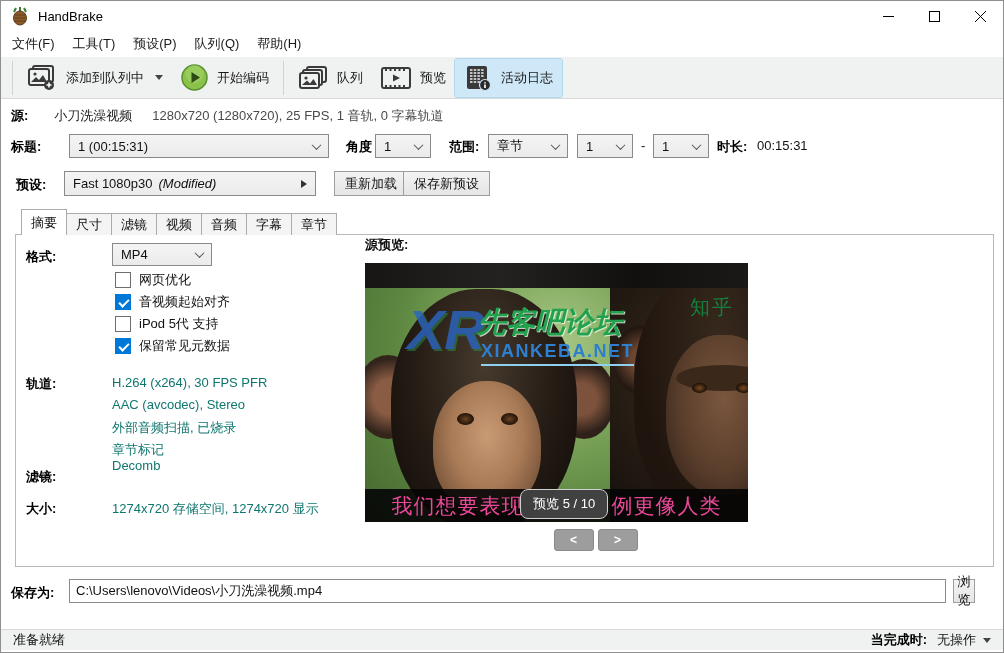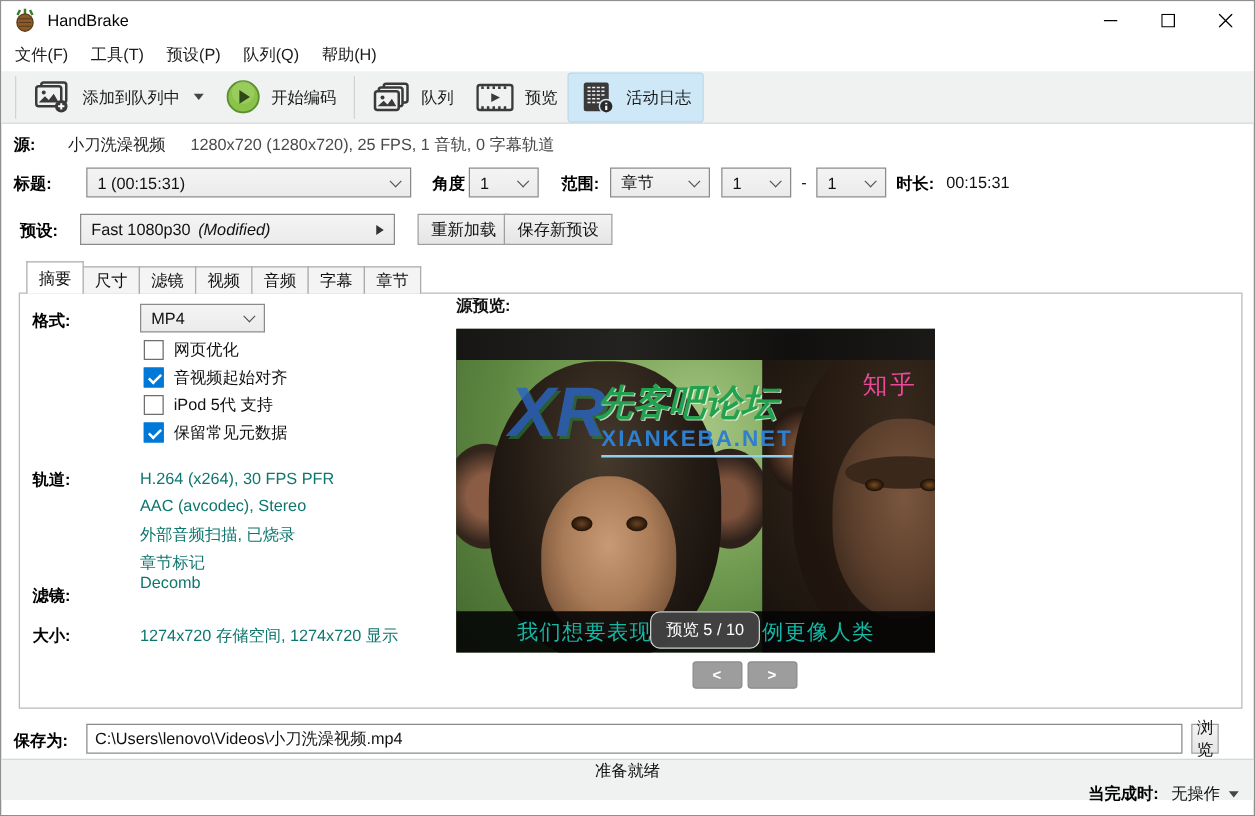--- a/index.html
+++ b/index.html
@@ -61,21 +61,21 @@
   .info-label { position:absolute; left:10px; }
   .info-val { position:absolute; left:96px; color:#0f766e; }
 
   
   .pv-label { position:absolute; left:349px; top:1px; font-weight:bold; }
   .pv-frame { position:absolute; left:349px; top:28px; width:383px; height:259px; background:#000; overflow:hidden; }
   .photo-left { position:absolute; left:0; top:0; width:245px; height:259px; background:radial-gradient(circle at 78% 32%, #a9c987 0%, #7fa75c 32%, #5d8741 62%, #44662e 100%); }
   .photo-right { position:absolute; left:245px; top:0; width:216px; height:259px; background:radial-gradient(circle at 50% 42%, #3d2f23 0%, #241b13 58%, #150f0a 100%); }
   .strip-top { position:absolute; left:0; top:0; width:100%; height:25px; background:linear-gradient(90deg,#171615,#242220 35%,#11100f 70%,#1b1917); z-index:2; }
   .strip-bottom { position:absolute; left:0; bottom:0; width:100%; height:33px; background:rgba(5,5,5,0.9); z-index:3; display:flex; align-items:center; justify-content:center; }
-  .sub-text { color:#14b8a6; font-size:17px; letter-spacing:1px; white-space:nowrap; }
+  .sub-text { color:#ec4899; font-size:21px; letter-spacing:1px; white-space:nowrap; }
   .sub-gap { display:inline-block; width:88px; }
   .ellipse { position:absolute; border-radius:50%; }
   
   .l-ear-l { left:-10px; top:92px; width:66px; height:84px; background:radial-gradient(circle at 55% 50%, #8a5c44 0 32%, #33251c 68%); }
   .l-ear-r { left:188px; top:96px; width:62px; height:80px; background:radial-gradient(circle at 45% 50%, #7d523c 0 30%, #2e211a 66%); }
   .l-head { left:26px; top:26px; width:186px; height:240px; border-radius:46%; background:radial-gradient(ellipse at 50% 32%, #463a2d 0%, #241b14 55%, #120d0a 92%); }
   .l-face { left:68px; top:118px; width:108px; height:130px; border-radius:48% 48% 44% 44%; background:radial-gradient(ellipse at 50% 42%, #c89b75 0%, #a87a56 48%, #6e4c34 88%); }
   .l-eye { width:17px; height:12px; background:radial-gradient(#6b4322, #1c0f06 75%); }
   .l-eye.e1 { left:92px; top:150px; } .l-eye.e2 { left:136px; top:150px; }
   
@@ -83,33 +83,33 @@
   .r-head { left:24px; top:8px; width:172px; height:250px; border-radius:44%; background:radial-gradient(ellipse at 50% 28%, #37291d 0%, #20150e 68%); }
   .r-face { left:56px; top:72px; width:114px; height:160px; border-radius:46%; background:radial-gradient(ellipse at 50% 40%, #7a563e 0%, #5b3f2c 52%, #35241a 92%); }
   .r-brow { left:66px; top:102px; width:94px; height:26px; background:#3a281b; }
   .r-eye { width:15px; height:10px; background:radial-gradient(#7a4c22, #140b04 75%); }
   .r-eye.e1 { left:82px; top:120px; } .r-eye.e2 { left:126px; top:120px; }
   
   .wm { position:absolute; z-index:4; white-space:nowrap; }
   .wm-logo { left:42px; top:34px; font-size:56px; font-weight:bold; font-style:italic; color:#2b66c0; opacity:.82; text-shadow:2px 2px 0 rgba(40,160,80,.55); }
   .wm-green { left:112px; top:40px; font-size:29px; font-weight:800; font-style:italic; color:#22a24e; text-shadow:1px 1px 0 rgba(235,250,230,.8); }
   .wm-blue { left:116px; top:78px; font-size:18px; font-weight:800; color:#2e7fd0; letter-spacing:1.5px; border-bottom:2px solid #8fd0f0; padding-bottom:2px; }
-  .wm-zhihu { right:14px; top:31px; font-size:20px; color:#ec4899; letter-spacing:2px; }
+  .wm-zhihu { right:14px; top:31px; font-size:20px; color:#15803d; letter-spacing:2px; }
   .pv-overlay { position:absolute; left:52%; top:226px; transform:translateX(-50%); width:88px; height:30px; background:rgba(72,72,72,.88); border:1px solid #cfcfcf; border-radius:8px; color:#fff; font-size:13px; display:flex; align-items:center; justify-content:center; z-index:5; }
   .pv-nav { position:absolute; left:349px; top:294px; width:461px; display:flex; justify-content:center; gap:4px; }
   .nav-btn { width:40px; height:22px; background:#9d9d9d; border:1px solid #8a8a8a; border-radius:3px; color:#fff; font-size:12px; font-weight:bold; display:flex; align-items:center; justify-content:center; }
 
   
   .save-row { position:absolute; left:0; top:578px; width:1004px; height:24px; }
   .save-row .lbl { position:absolute; left:10px; top:5px; }
   .save-input { position:absolute; left:68px; top:0; width:877px; height:24px; border:1px solid #8a8a8a; font-size:13px; padding:0 6px; color:#111; font-family:"Liberation Sans","DejaVu Sans",sans-serif; }
   .browse-btn { position:absolute; left:952px; top:0; width:20px; height:24px; }
 
   
-  .statusbar { position:absolute; left:0; bottom:12px; width:100%; height:33px; background:#f0f1f1; border-top:1px solid #d8d8d8; display:flex; align-items:center; padding:0 12px;flex-direction:column; }
+  .statusbar { position:absolute; left:0; bottom:2px; width:100%; height:21px; background:#f0f1f1; border-top:1px solid #d8d8d8; display:flex; align-items:center; padding:0 12px; }
   .status-right { margin-left:auto; display:flex; align-items:flex-start; gap:10px; }
   .status-dd { display:flex; align-items:center; gap:5px; }
 
   svg { display:block; }
 </style>
 </head>
 <body>
 
 <div id="window">
 

